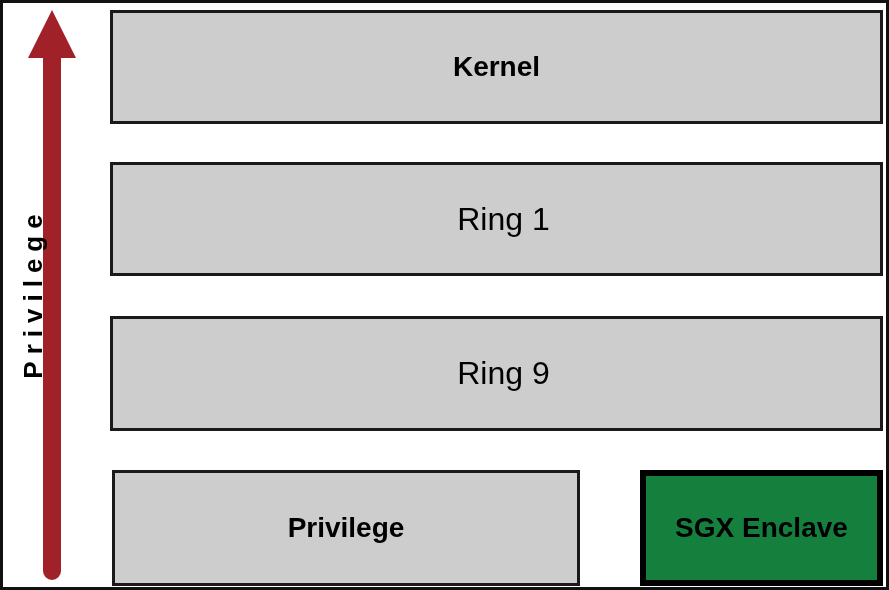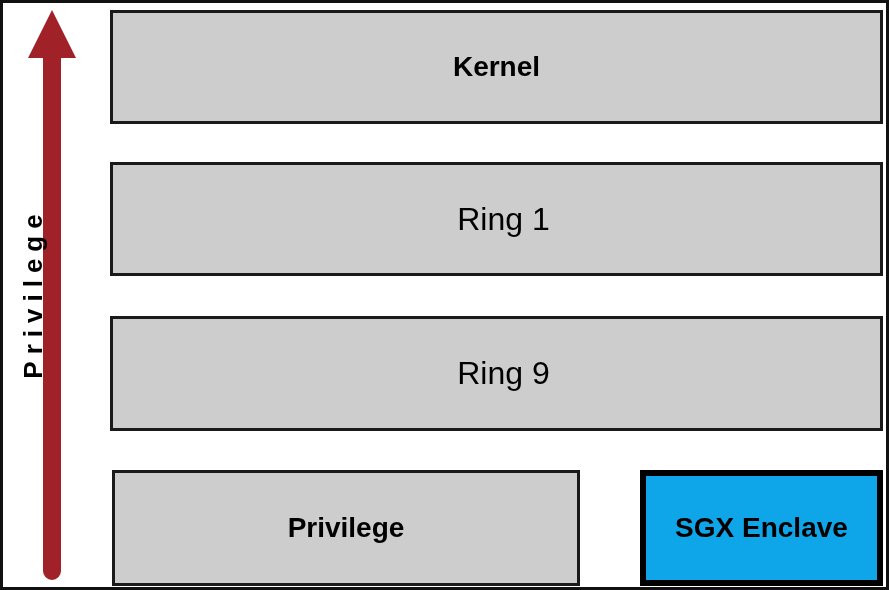--- a/index.html
+++ b/index.html
@@ -64,21 +64,21 @@
     text-align: center;
     color: #000000;
     white-space: nowrap;
   }
 
   .box-gray {
     background: #cdcdcd;
     border: 3px solid #1a1a1a;
   }
   .box-green {
-    background: #0ea5e9;
+    background: #15803d;
     border: 6px solid #000000;
   }
 
   .label-bold {
     font-weight: bold;
     font-size: 28px;
   }
   .label-regular {
     font-weight: normal;
     font-size: 32px;

